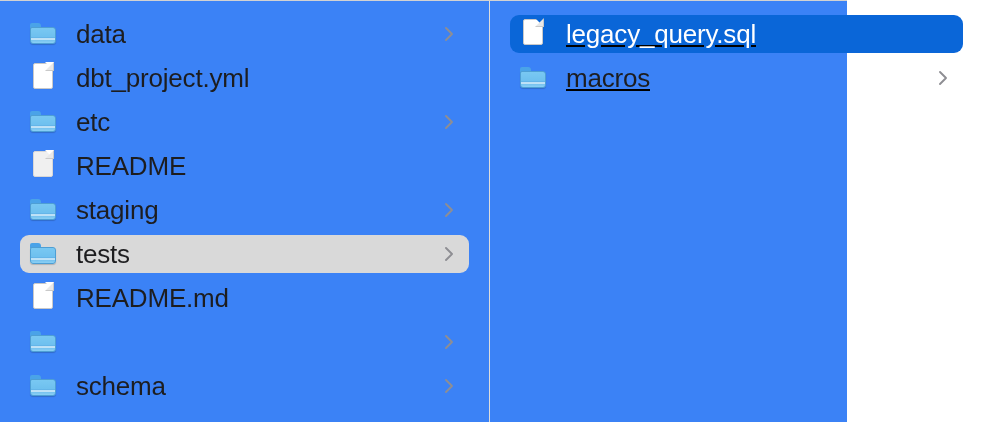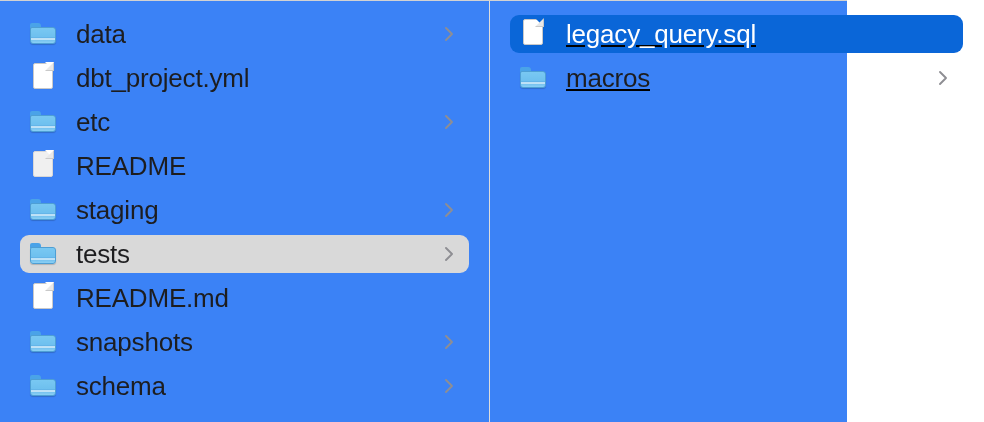--- a/index.html
+++ b/index.html
@@ -306,21 +306,20 @@
       <div class="row">
         <span class="pill"></span>
         <span class="icon-slot">
           <span class="ic-folder">
             <span class="tab"></span>
             <span class="body">
               <span class="band"></span>
             </span>
           </span>
         </span>
-        <span class="label">snapshots</span>
         <span class="spacer"></span>
         <span class="chevron">
           <svg width="14" height="20" viewBox="0 0 14 20" fill="none" xmlns="http://www.w3.org/2000/svg">
             <path d="M4 4 L10 10 L4 16" stroke="#8e8e93" stroke-width="1.9" stroke-linecap="round" stroke-linejoin="round"></path>
           </svg>
         </span>
       </div>
       <div class="row">
         <span class="pill"></span>
         <span class="icon-slot">

